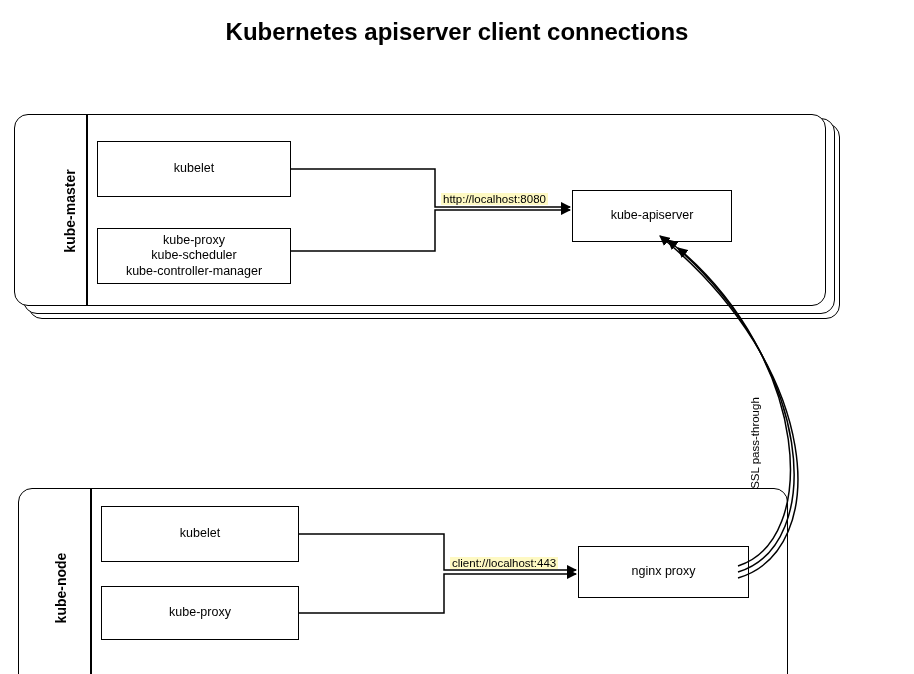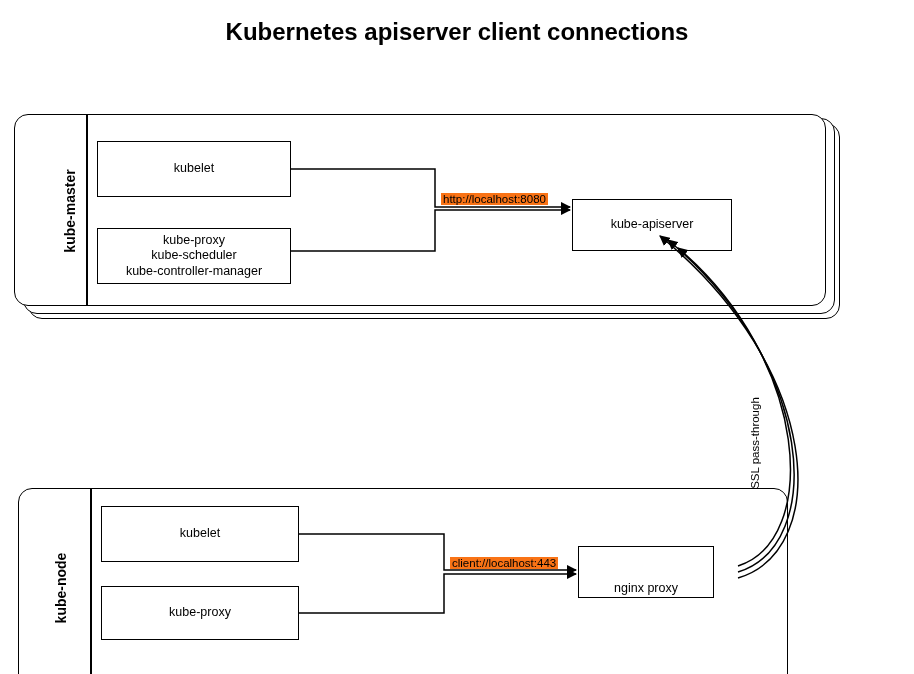--- a/index.html
+++ b/index.html
@@ -58,21 +58,21 @@
     font-size: 14px;
     font-weight: bold;
     color: #000000;
     white-space: nowrap;
     transform-origin: center center;
   }
   .edge-label {
     position: absolute;
     font-size: 11.5px;
     color: #000000;
-    background: #f97316;
+    background: #fef9c3;
     padding: 0 2px;
     white-space: nowrap;
   }
   .rot-label {
     position: absolute;
     font-size: 11.5px;
     color: #000000;
     white-space: nowrap;
   }
   .multiline { flex-direction: column; }
@@ -95,37 +95,37 @@
   <div class="box" style="left:97px; top:141px; width:194px; height:56px;">
     <span>kubelet</span>
   </div>
 
   <div class="box multiline" style="left:97px; top:228px; width:194px; height:56px;">
     <span>kube-proxy</span>
     <span>kube-scheduler</span>
     <span>kube-controller-manager</span>
   </div>
 
-  <div class="box" style="left:572px; top:199px; width:160px; height:52px;">
+  <div class="box" style="left:572px; top:190px; width:160px; height:52px;">
     <span>kube-apiserver</span>
   </div>
 
   <div class="group" style="left:18px; top:488px; width:770px; height:200px;"></div>
   <div style="position:absolute; left:90px; top:488px; width:1.5px; height:200px; background:#000;"></div>
   <div class="group-label" style="left:6px; top:580px; width:110px; text-align:center; transform: rotate(-90deg);">kube-node</div>
 
   <div class="box" style="left:101px; top:506px; width:198px; height:56px;">
     <span>kubelet</span>
   </div>
 
   <div class="box" style="left:101px; top:586px; width:198px; height:54px;">
     <span>kube-proxy</span>
   </div>
 
-  <div class="box" style="left:578px; top:546px; width:136px; height:52px;align-items:flex-end;">
+  <div class="box" style="left:578px; top:546px; width:171px; height:52px;">
     <span>nginx proxy</span>
   </div>
 
   <svg class="svg-layer" viewBox="0 0 914 674">
     <defs>
       <marker id="arrow" viewBox="0 0 10 10" refX="9" refY="5" markerWidth="7" markerHeight="7" orient="auto-start-reverse">
         <path d="M 0 0 L 10 5 L 0 10 z" fill="#000000"></path>
       </marker>
     </defs>
 

